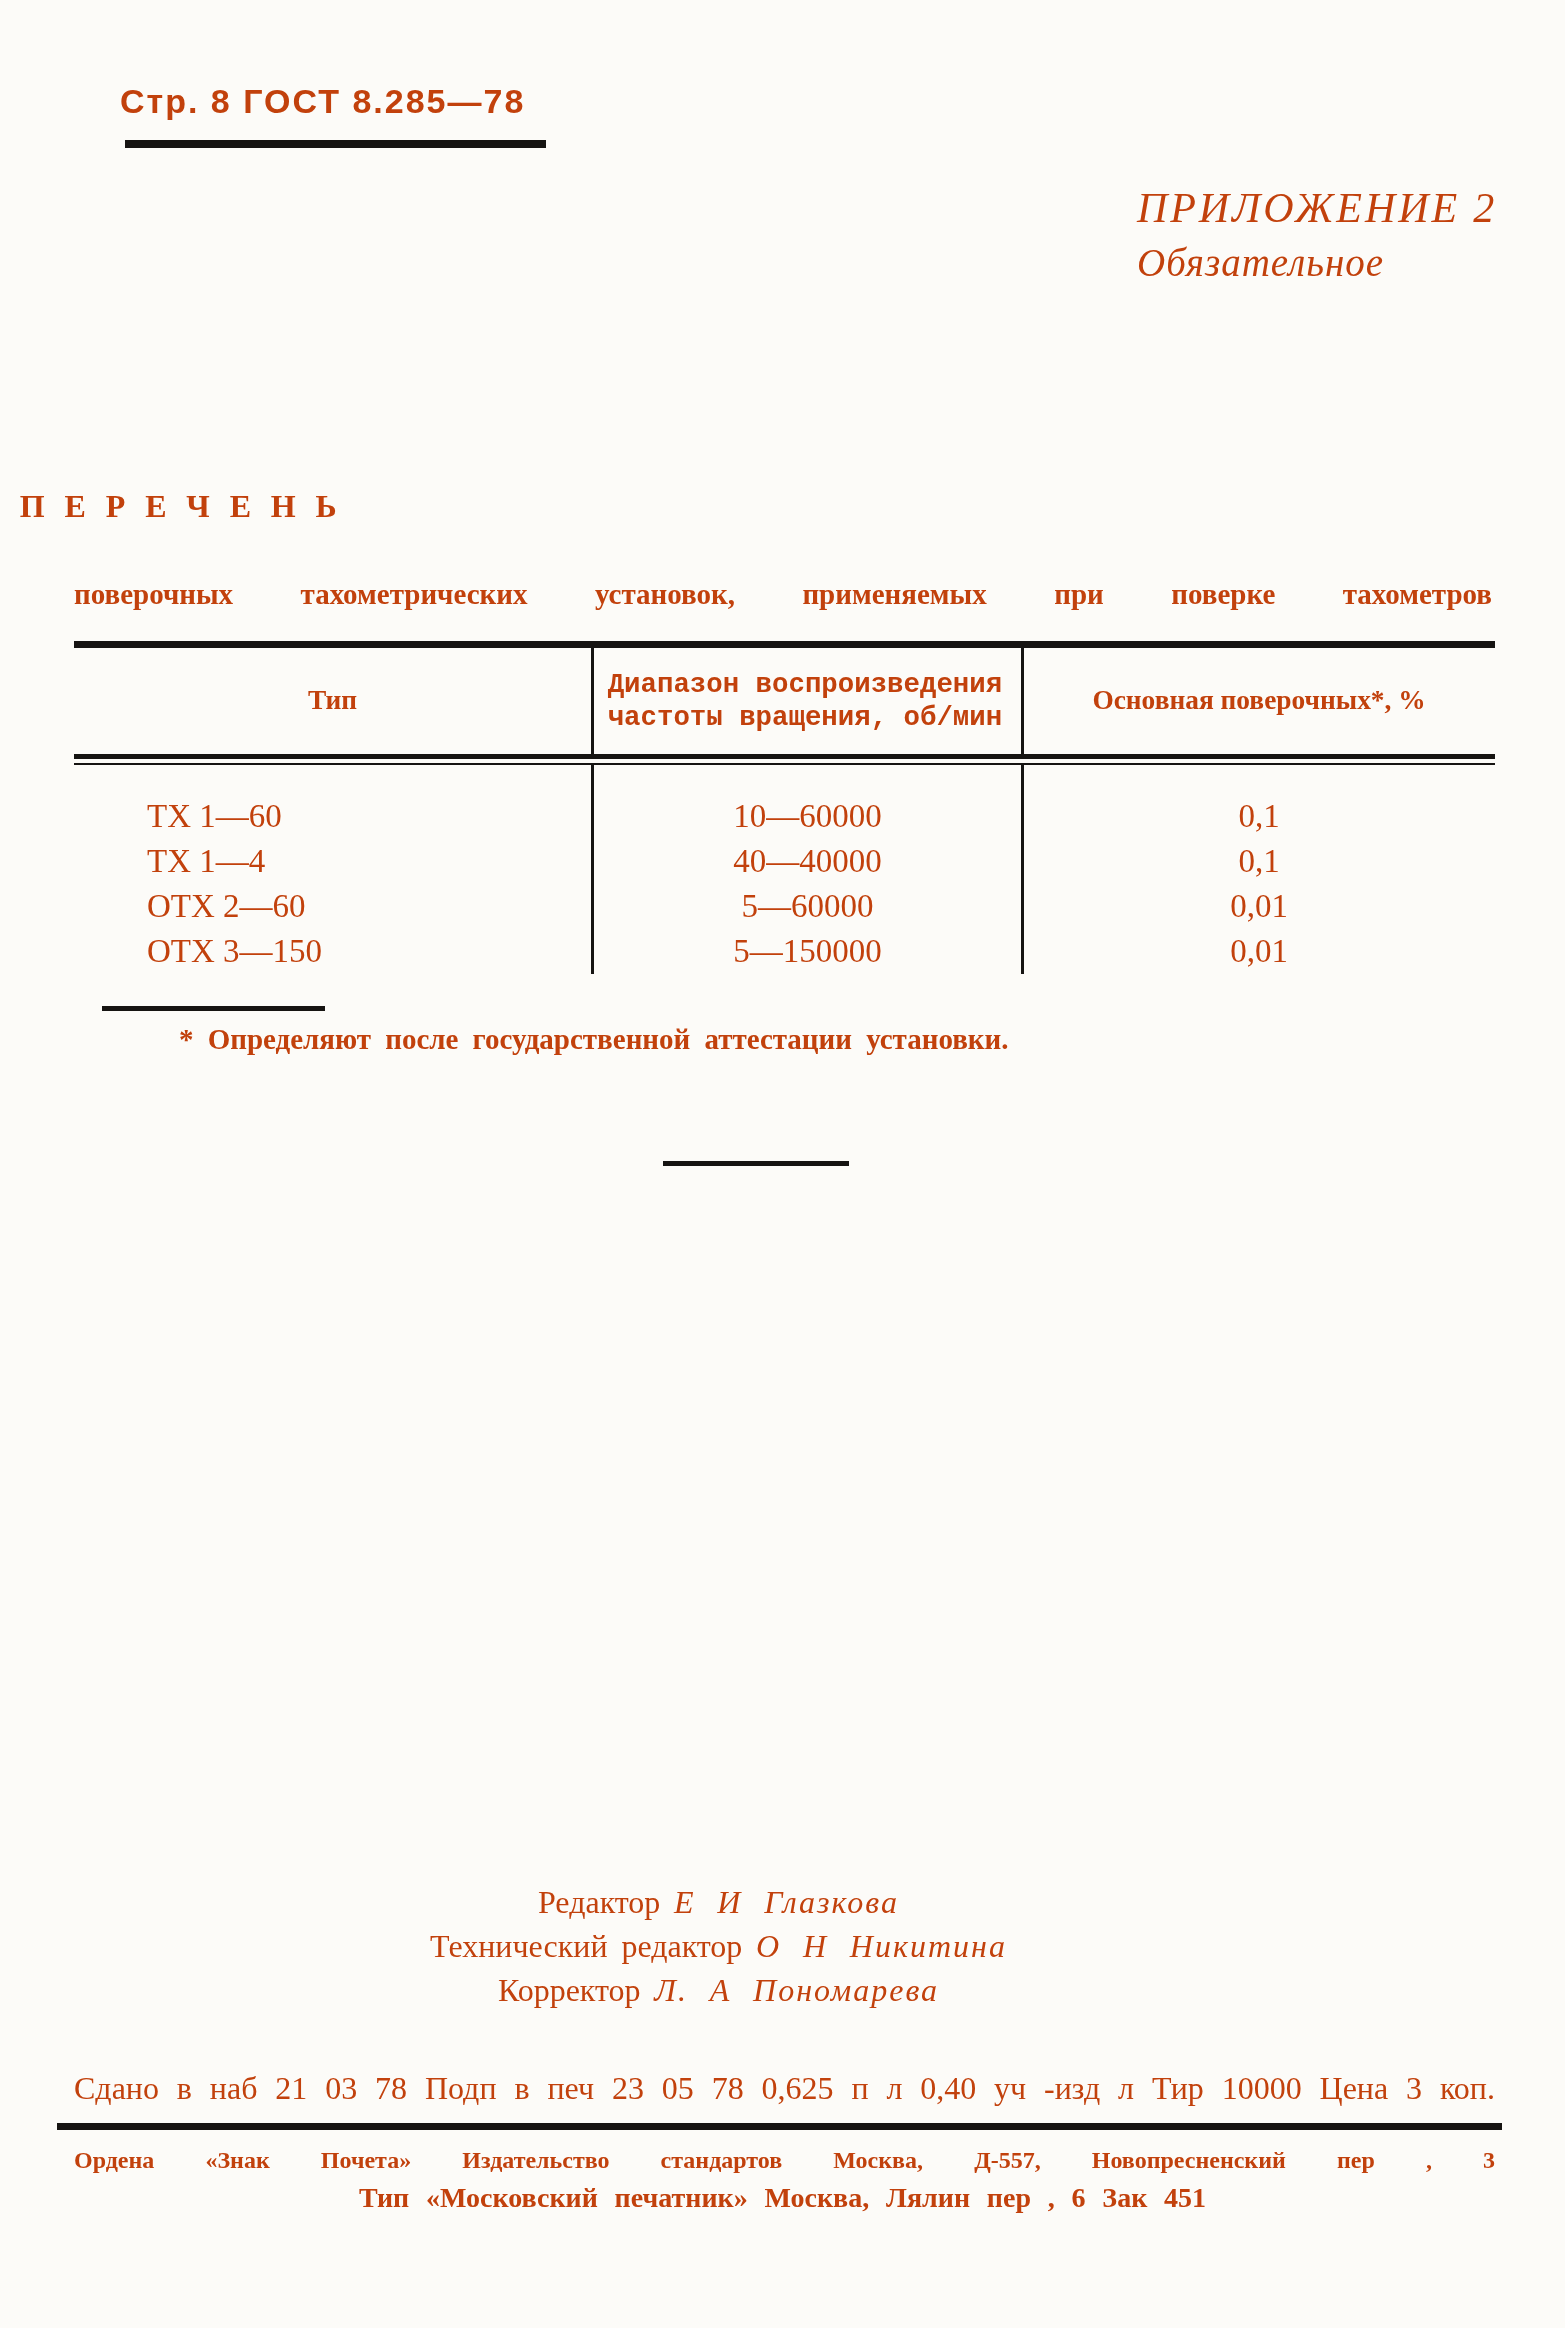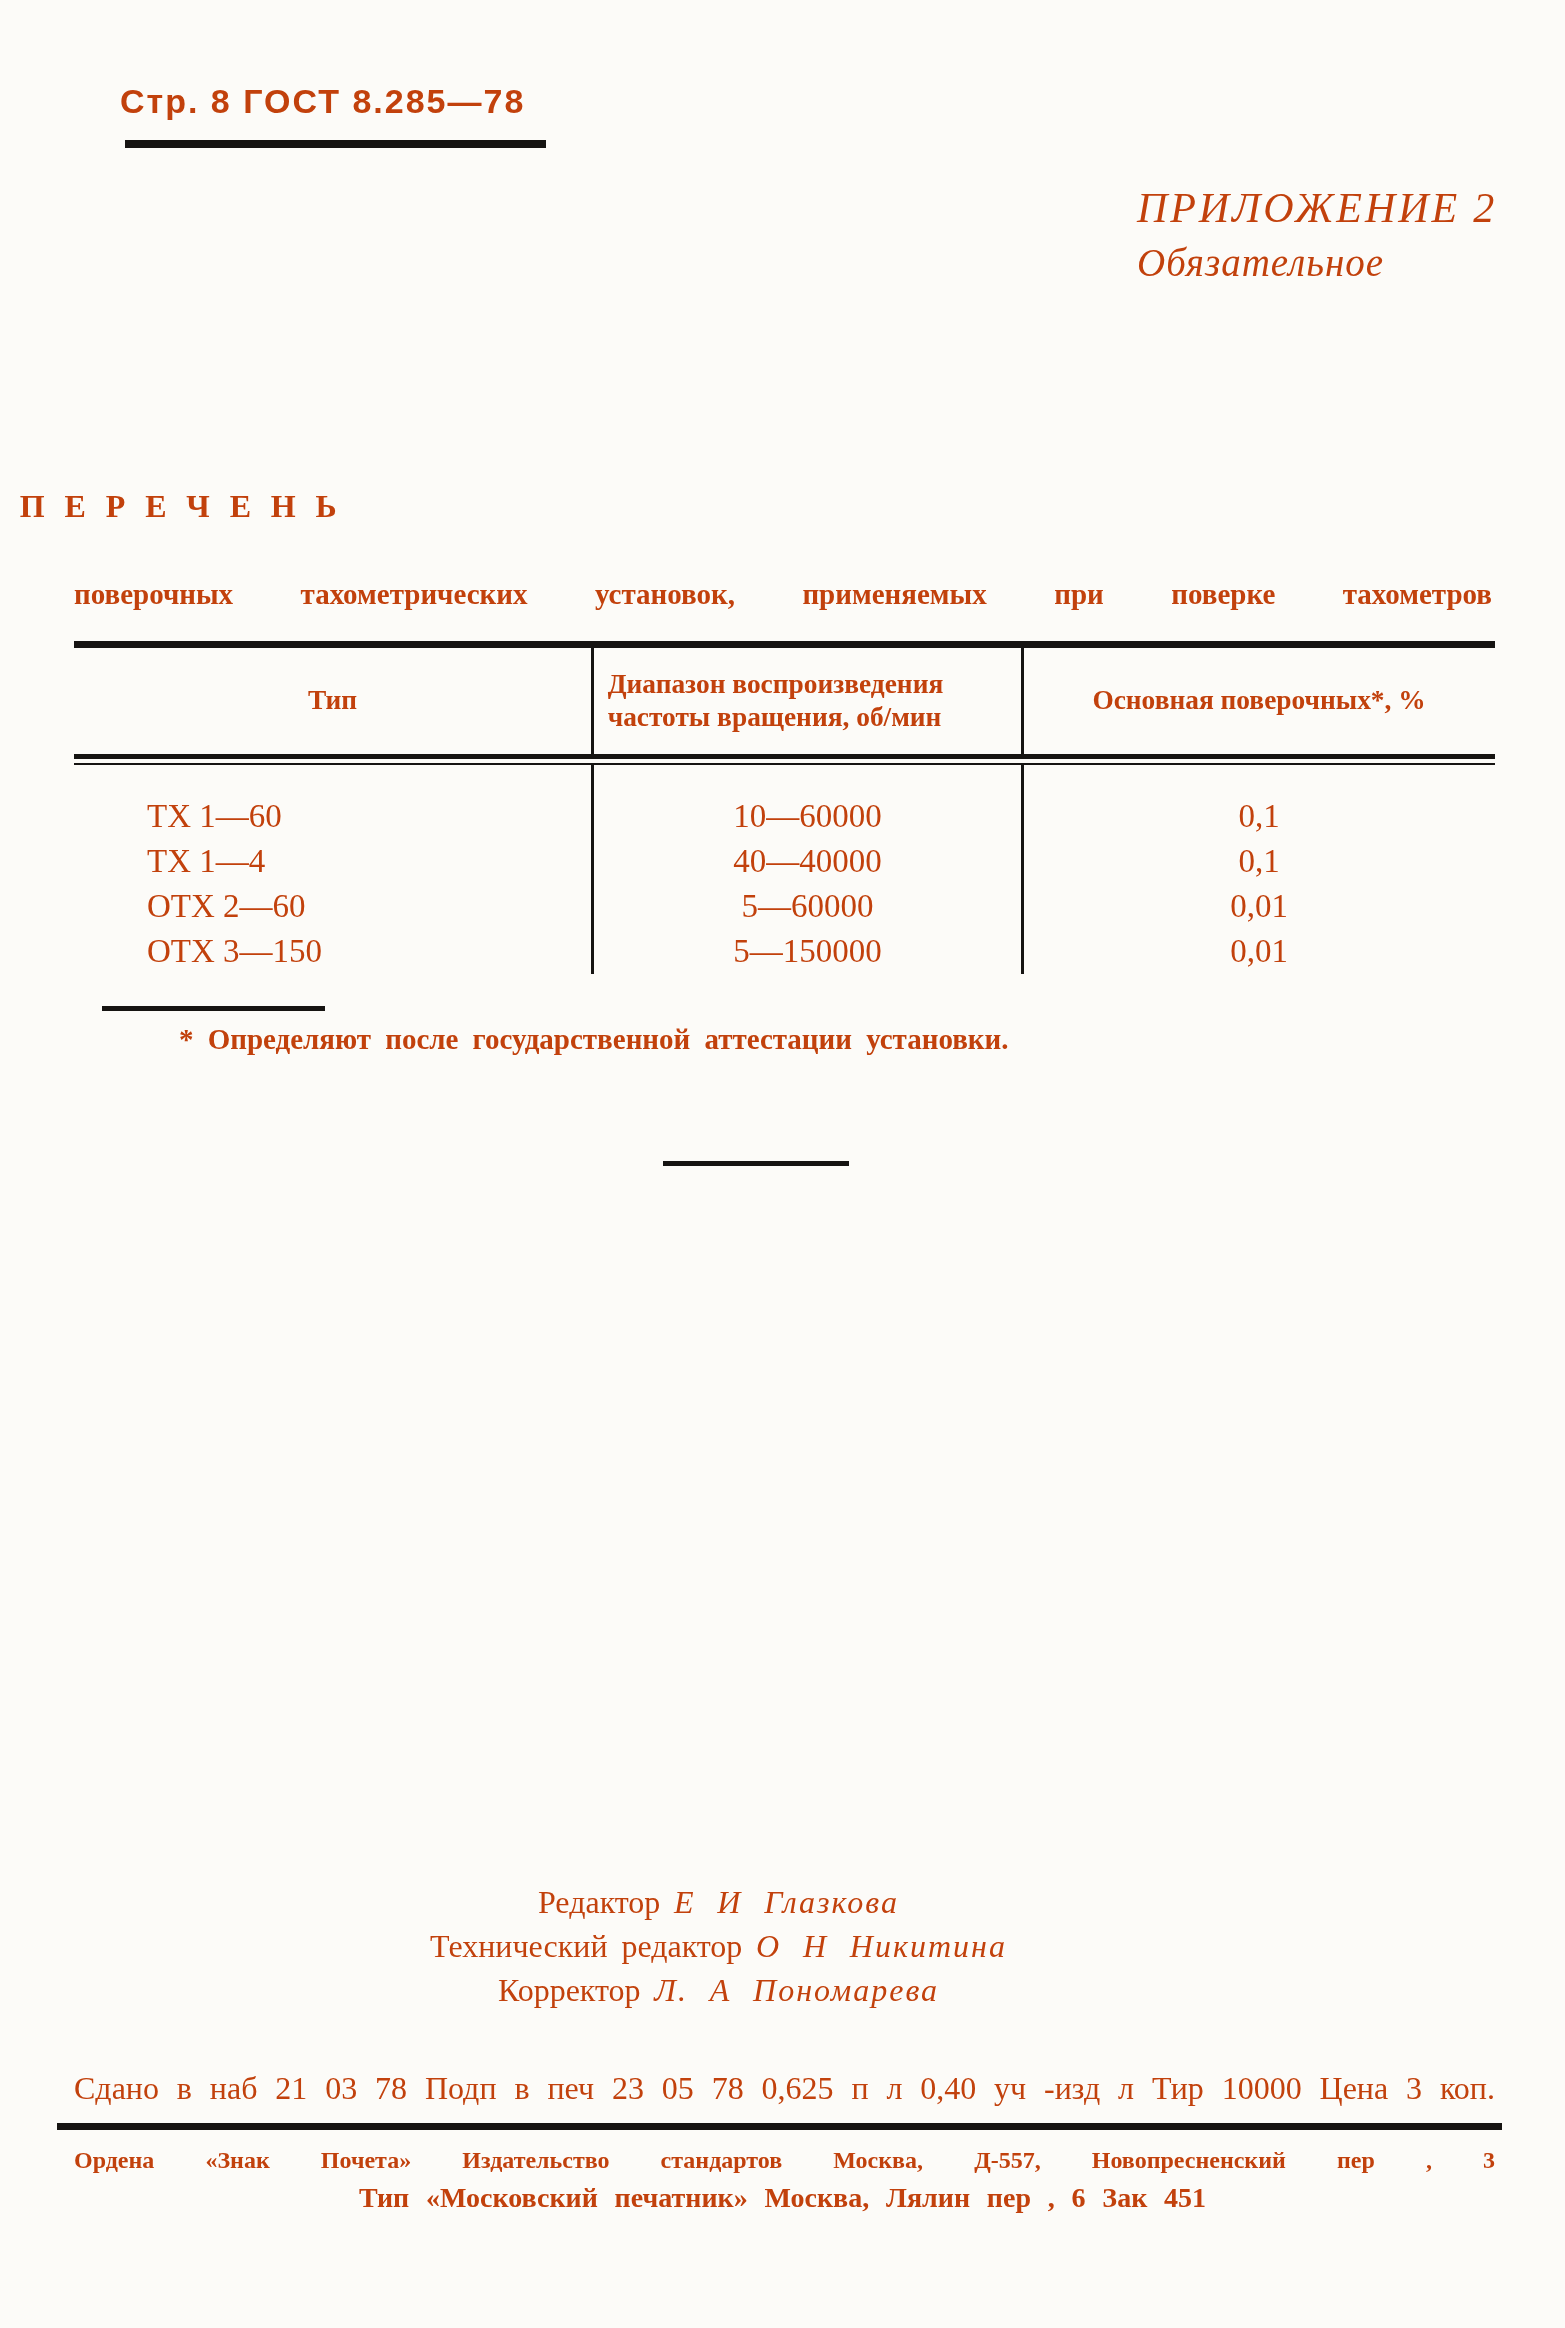--- a/index.html
+++ b/index.html
@@ -43,21 +43,21 @@
   .tbl { left: 74px; top: 641px; width: 1421px; }
   .tbl-top-rule { width: 1421px; height: 6.9px; background: #161412; }
   .tbl-grid { display: grid; grid-template-columns: 520px 430px 470px; }
   .tbl-head { height: 106px; }
   .tbl-head .cell {
     display: flex; flex-direction: column; justify-content: center;
     font-weight: 700; font-size: 27.4px; line-height: 33px;
   }
   .cell-sep { border-right: 3.9px solid #161412; }
   .c-center { align-items: center; }
-  .c-left { padding-left: 13.7px; padding-right: 7px; }
+  .c-left { padding-left: 13.7px; padding-right: 7px; font-family: Liberation Mono, monospace; }
   .dbl-rule-a { width: 1421px; height: 4.9px; background: #161412; }
   .dbl-rule-gap { width: 1421px; height: 3.9px; }
   .dbl-rule-b { width: 1421px; height: 2px; background: #161412; }
   .tbl-body { height: 204px; }
   .tbl-body .col { padding-top: 29px; font-size: 33px; line-height: 45px; }
   .col-type { padding-left: 73px; }
   .col-range div, .col-err div { text-align: center; }
 
   
   .footnote-rule { left: 102px; top: 1006px; width: 223px; height: 4.9px; background: #161412; }

